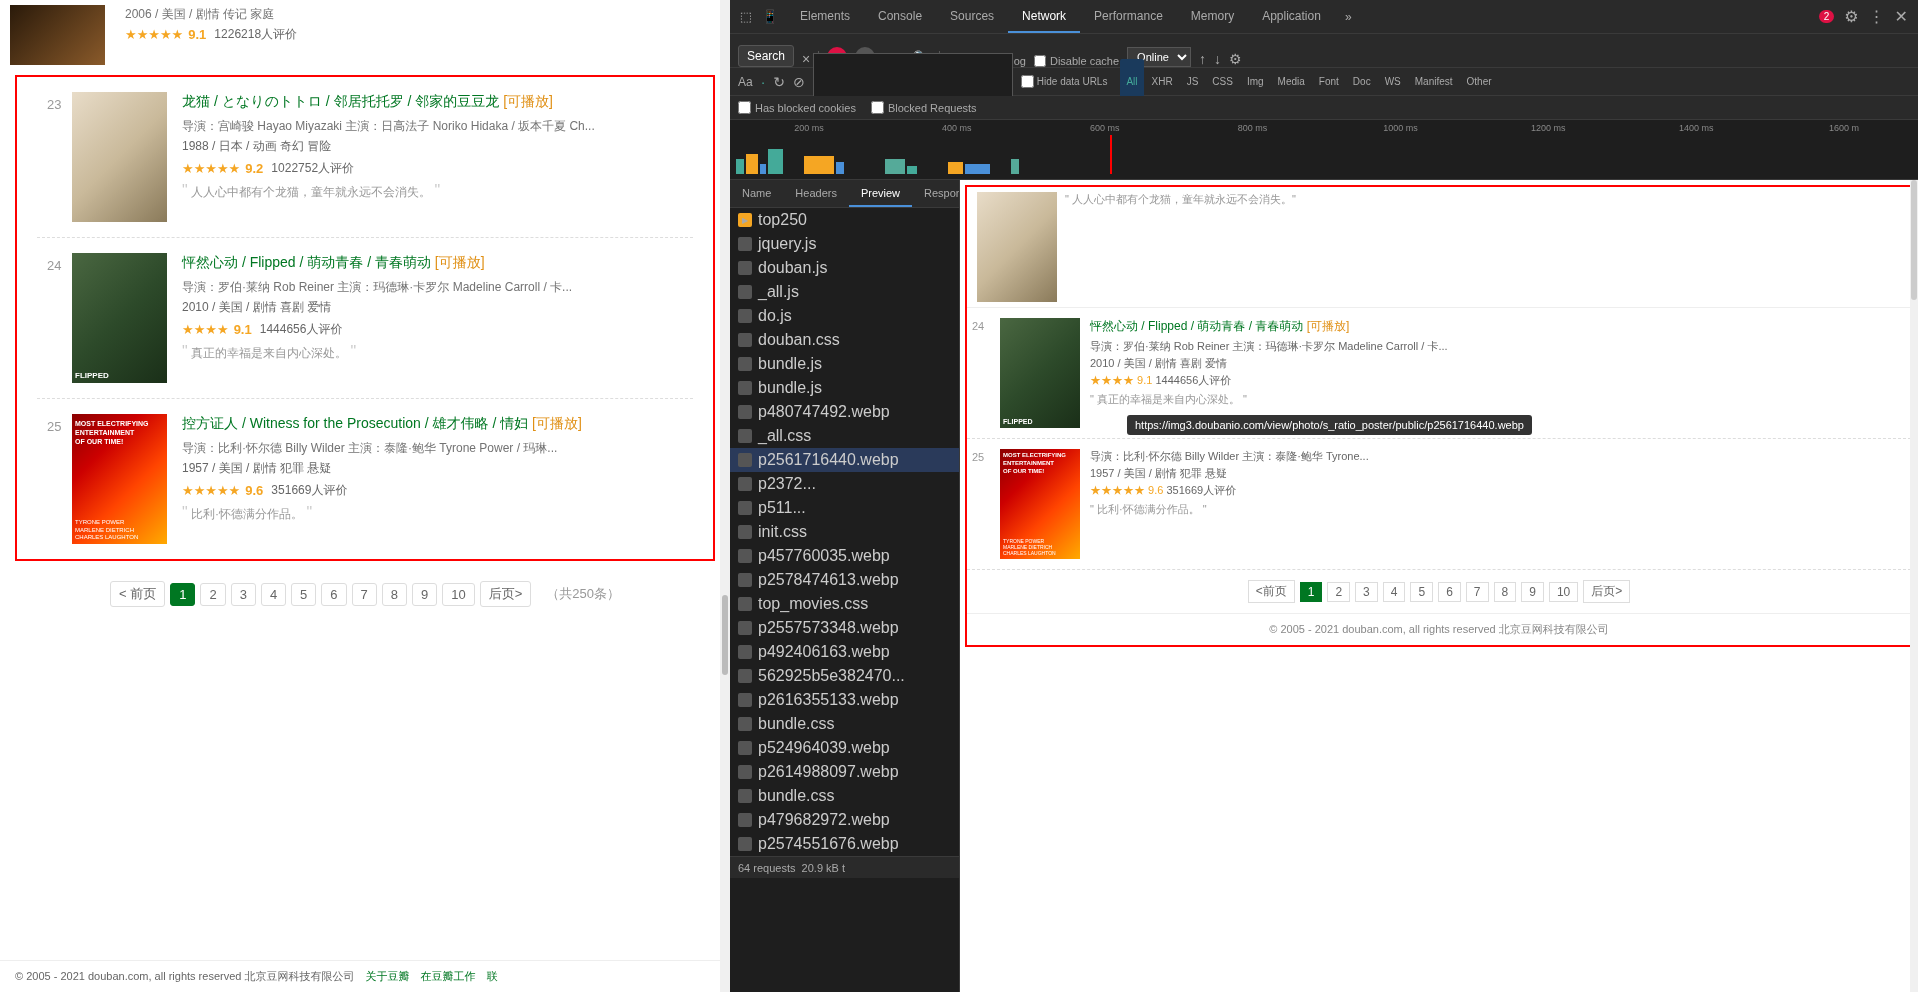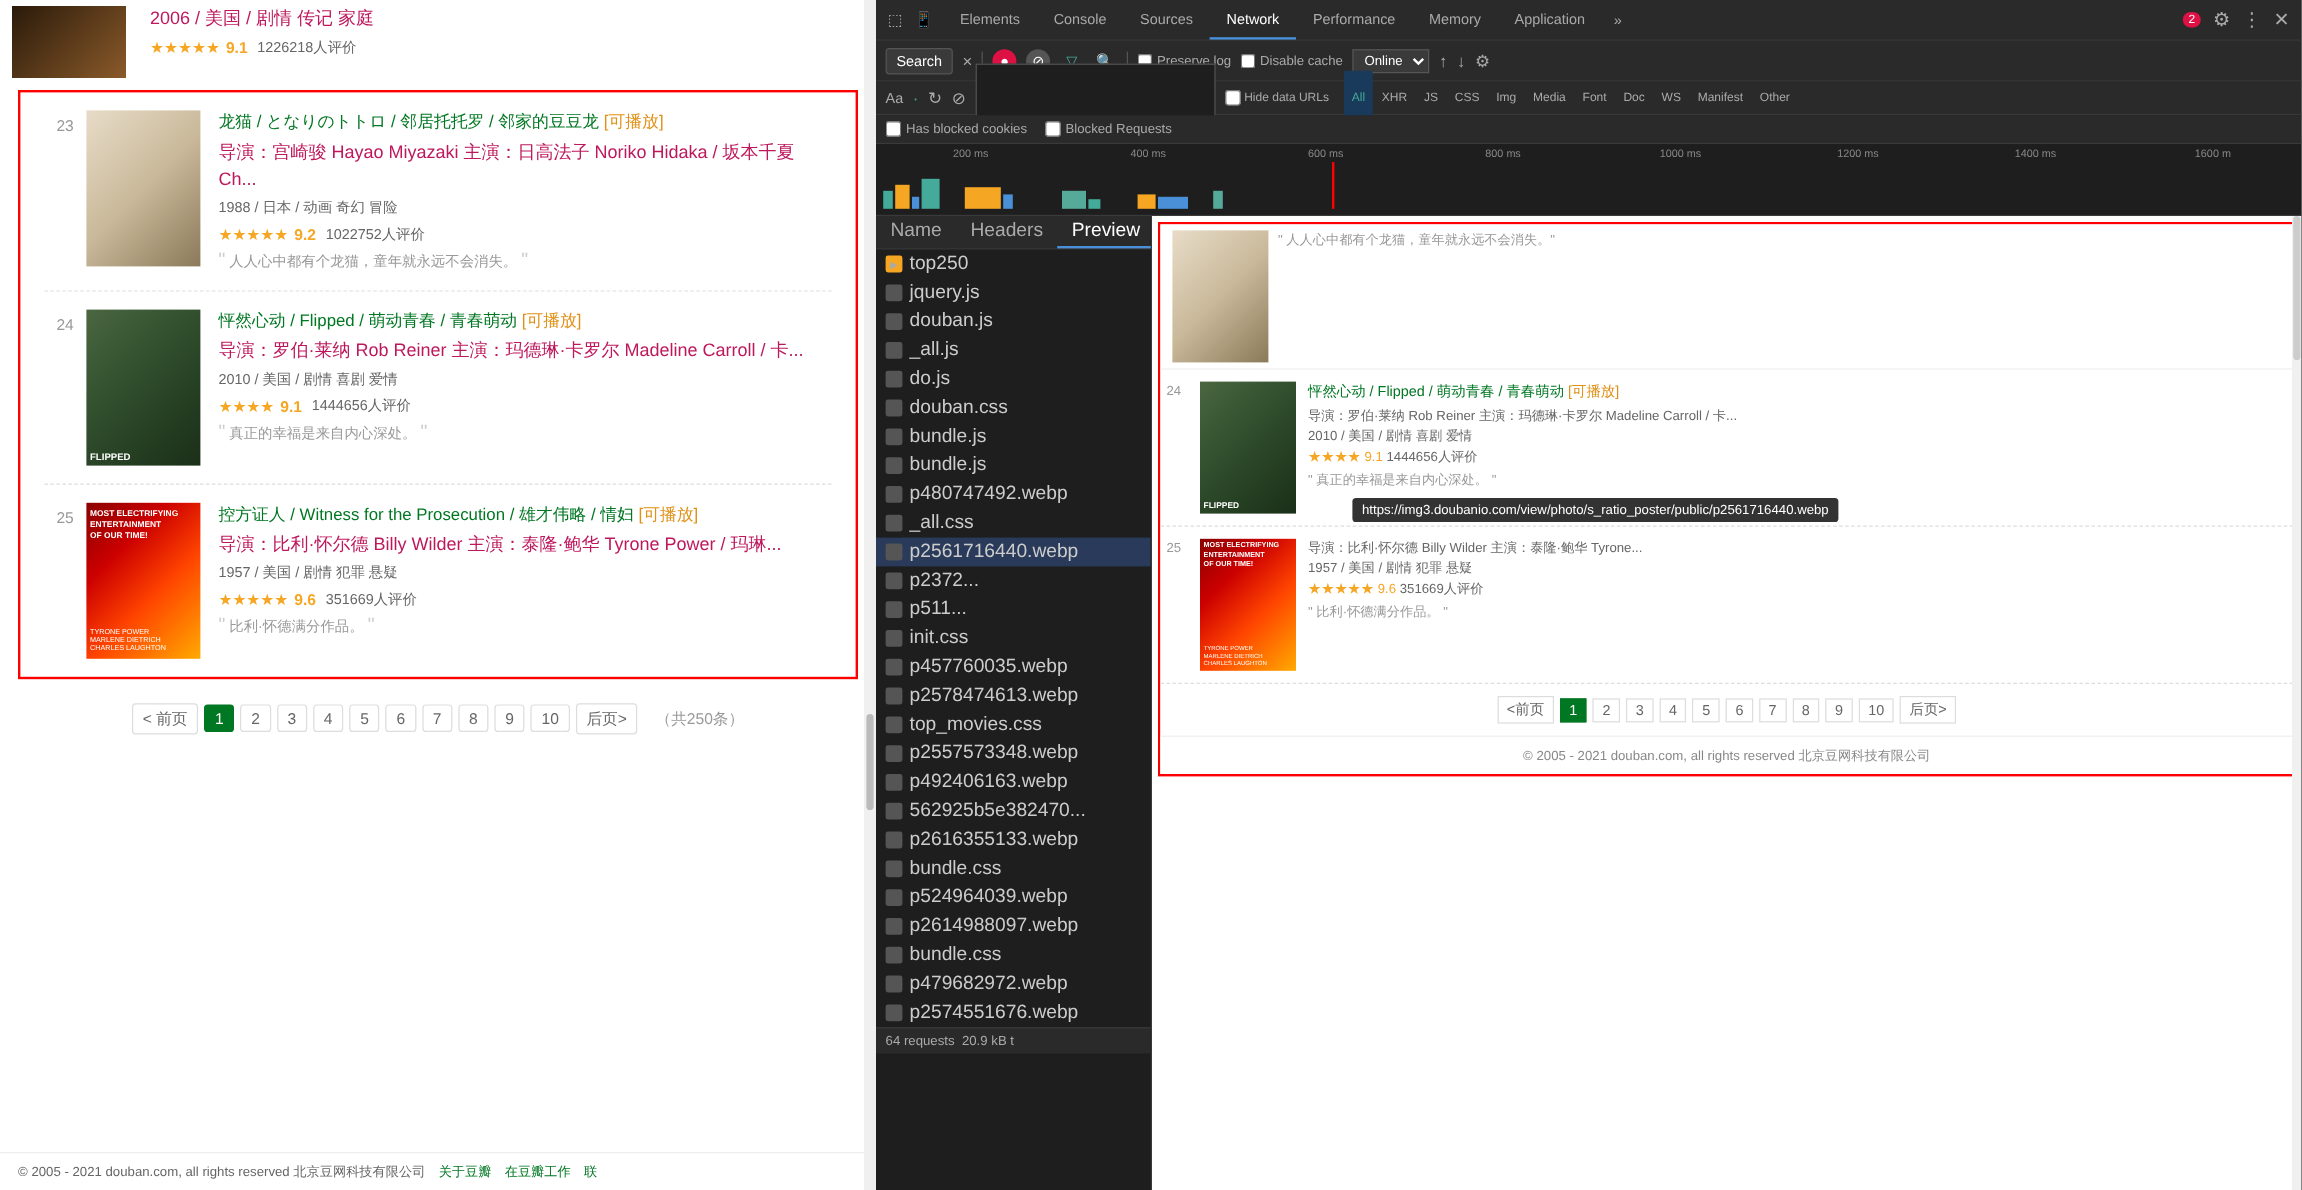--- a/index.html
+++ b/index.html
@@ -65,22 +65,22 @@
       color: #007722;
       margin-bottom: 5px;
       line-height: 1.4;
     }
 
     .movie-title span.canplay {
       color: #e09015;
     }
 
     .movie-meta {
-      font-size: 15px;
-      color: #be185d;
+      font-size: 12px;
+      color: #737373;
       margin-bottom: 3px;
       line-height: 1.5;
     }
 
     .movie-year-genre {
       font-size: 12px;
       color: #666;
       margin-bottom: 5px;
     }
 
@@ -256,21 +256,21 @@
       background: #d14;
       color: #fff;
       font-size: 10px;
       border-radius: 10px;
       padding: 1px 5px;
     }
 
     
     .devtools-searchbar {
       display: flex;
-      align-items: center;
+      align-items: flex-end;
       background: #2a2a2a;
       border-bottom: 1px solid #3a3a3a;
       height: 34px;
       padding: 0 8px;
       gap: 8px;
       flex-shrink: 0;
     }
 
     .search-box {
       display: flex;
@@ -458,21 +458,21 @@
       display: flex;
       background: #2a2a2a;
       border-bottom: 1px solid #3a3a3a;
       height: 28px;
       align-items: stretch;
       flex-shrink: 0;
     }
 
     .subtab {
       padding: 0 12px;
-      font-size: 16px;
+      font-size: 11px;
       color: #aaa;
       display: flex;
       align-items: center;
       cursor: pointer;
       border-bottom: 2px solid transparent;
     }
 
     .subtab.active { color: #fff; border-bottom-color: #4a90d9; }
 
     

